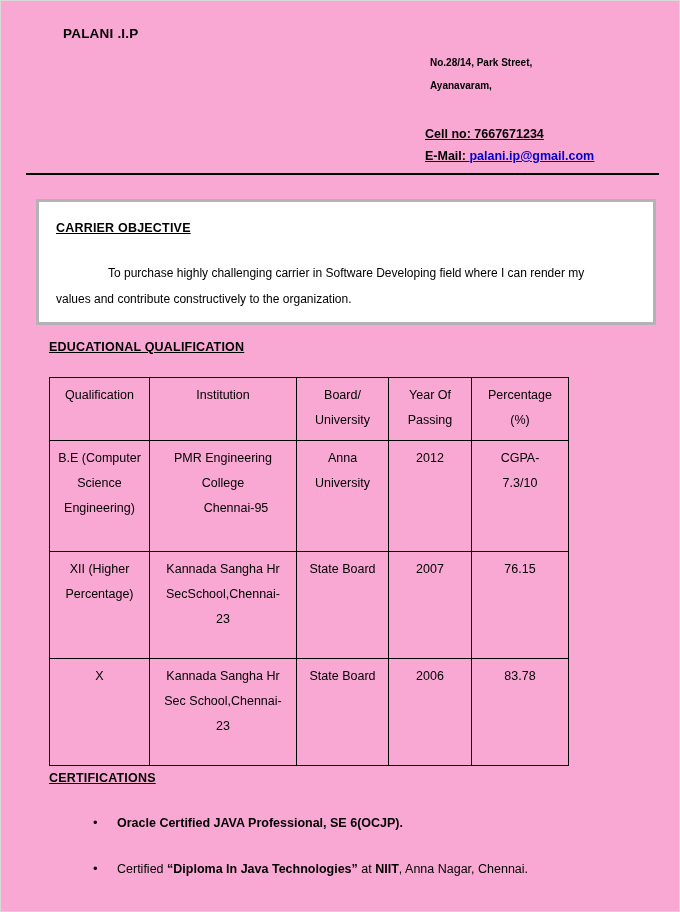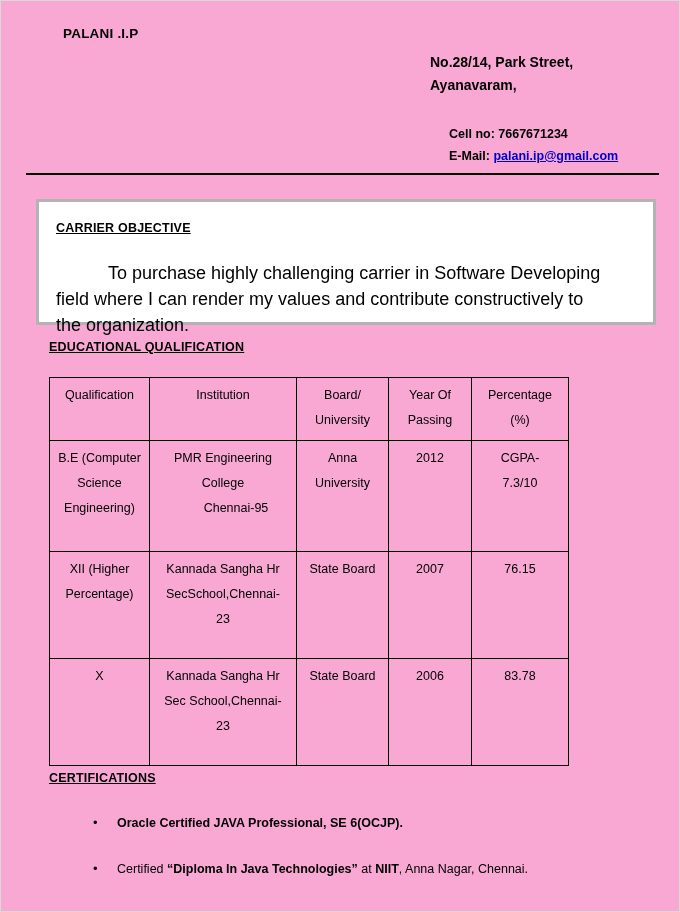--- a/index.html
+++ b/index.html
@@ -25,31 +25,32 @@
     left: 62px;
     top: 25px;
     font-size: 13.5px;
     font-weight: bold;
     letter-spacing: 0.2px;
   }
   .addr-block {
     position: absolute;
     left: 429px;
     top: 50px;
-    font-size: 14px;
+    font-size: 10px;
     font-weight: bold;
     line-height: 23px;
   }
   .contact-block {
     position: absolute;
-    left: 448px;
+    left: 424px;
     top: 122px;
     font-size: 12.5px;
     font-weight: bold;
     line-height: 22px;
+    text-decoration: underline;
   }
   .email-row {
     white-space: nowrap;
   }
   .email-link {
     color: #0000cc;
     text-decoration: underline;
     font-weight: bold;
   }
 
@@ -80,21 +81,21 @@
     font-size: 12.5px;
     font-weight: bold;
     text-decoration: underline;
     letter-spacing: 0.2px;
   }
   .obj-text {
     position: absolute;
     left: 17px;
     top: 58px;
     width: 550px;
-    font-size: 18px;
+    font-size: 12px;
     line-height: 26px;
     text-indent: 52px;
   }
 
   
   .section-heading {
     position: absolute;
     font-size: 12.5px;
     font-weight: bold;
     text-decoration: underline;

